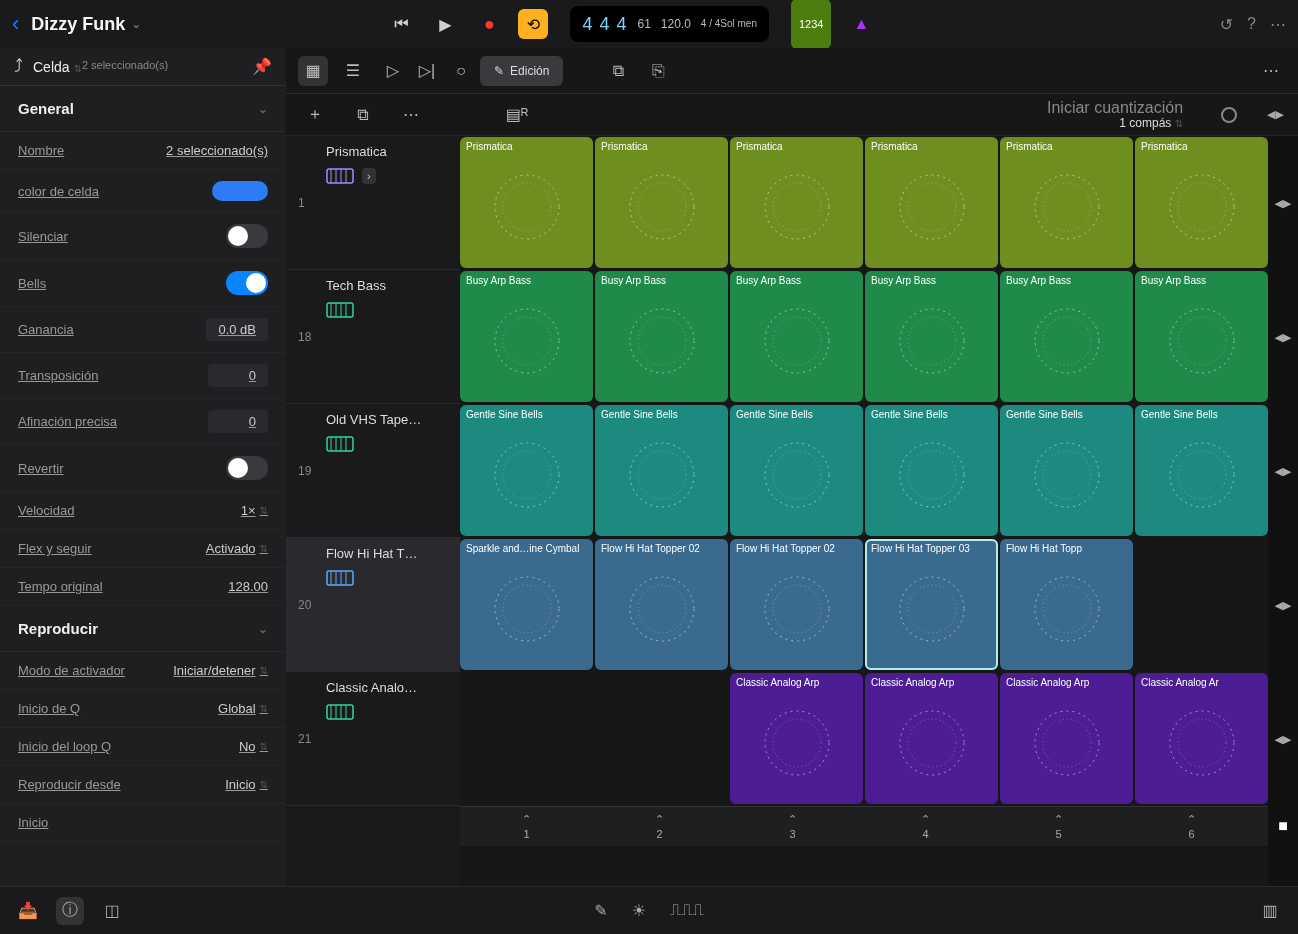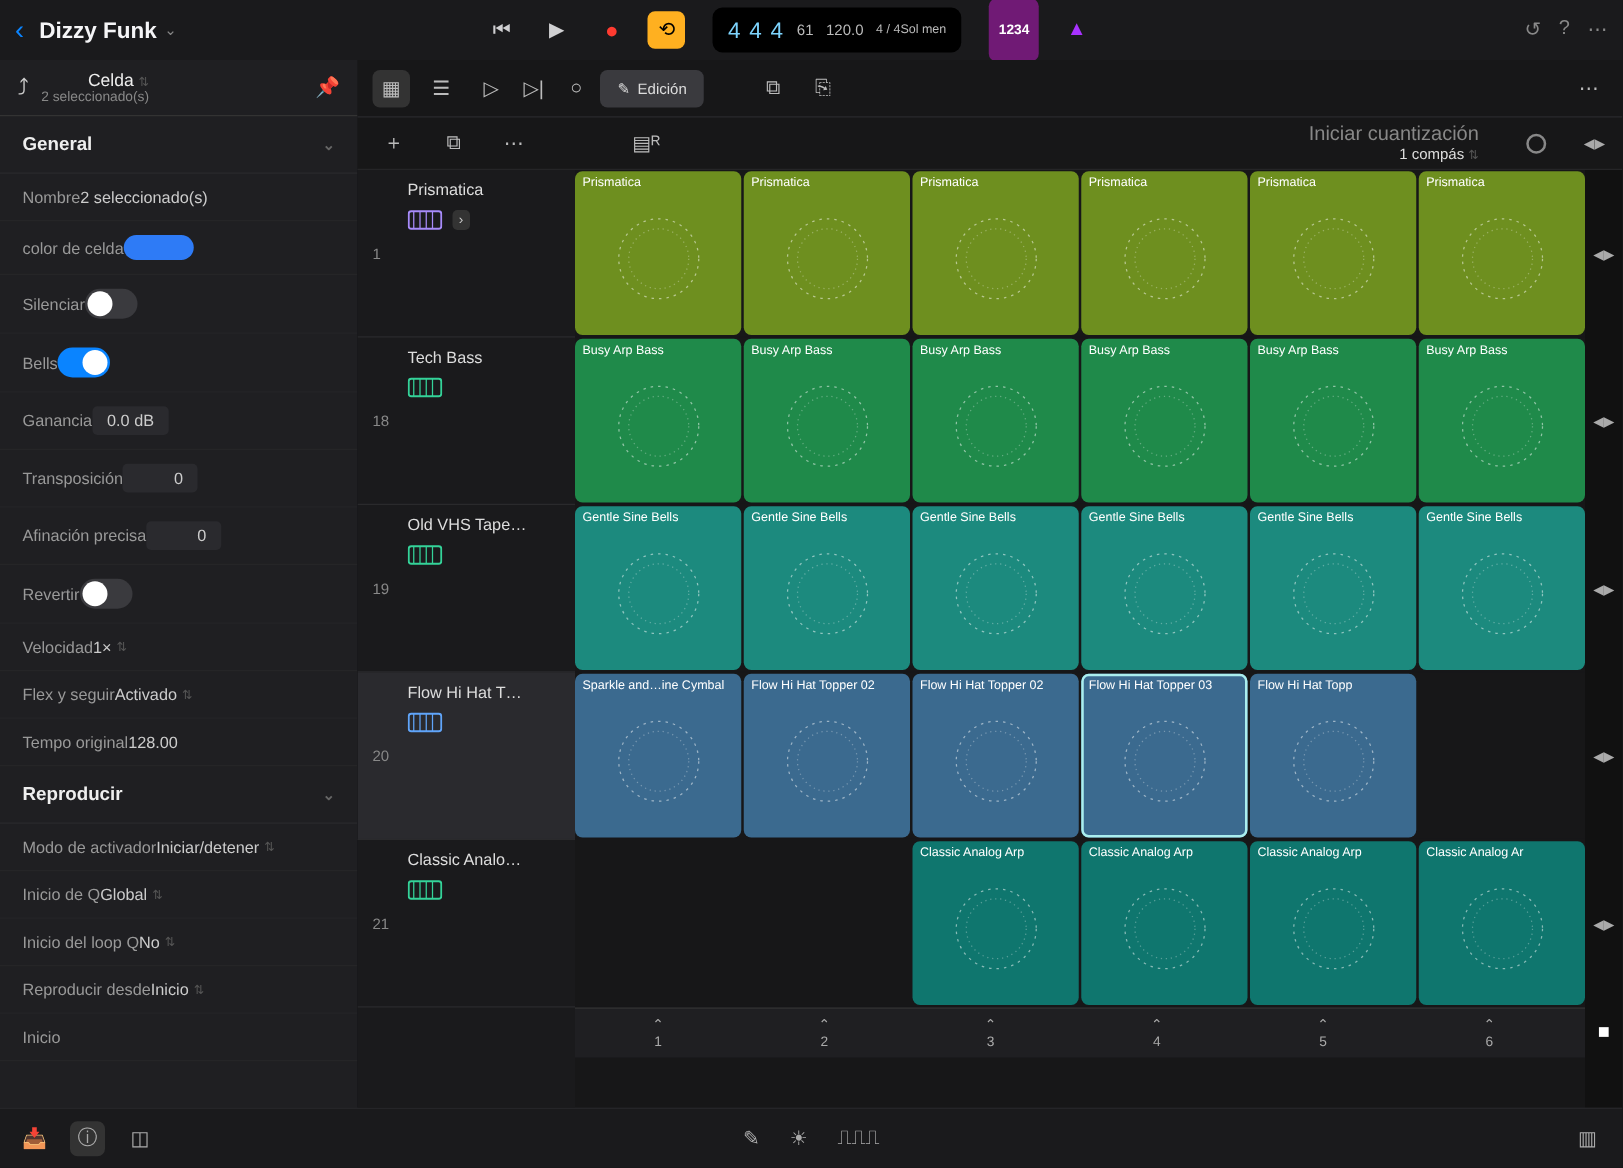--- a/index.html
+++ b/index.html
@@ -8,35 +8,35 @@
 .back-btn { color: #0a84ff; font-size: 22px; margin-right: 12px; cursor: pointer; }
 .title { font-size: 18px; font-weight: 600; color: #f5f5f7; margin-right: 6px; }
 .title-chev { color: #888; font-size: 12px; }
 .transport { margin-left: 245px; display: flex; align-items: center; gap: 14px; }
 .tbtn { width: 30px; height: 30px; display: flex; align-items: center; justify-content: center; color: #d0d0d2; border-radius: 6px; cursor: pointer; font-size: 16px; }
 .tbtn.rec { color: #ff3b30; font-size: 18px; }
 .tbtn.cycle { background: #ffb020; color: #000; }
 .lcd { background: #000; border-radius: 8px; padding: 4px 12px; display: flex; align-items: center; gap: 10px; color: #bbb; font-size: 12px; height:36px; margin-left: 8px;}
 .lcd .big { font-size: 18px; font-weight: 500; color: #7dd3fc; letter-spacing: 1px;}
 .lcd .col { display: flex; flex-direction: row; align-items: flex-start; font-size: 10px; line-height: 12px; }
-.pill { background: #701a75; border-radius: 6px; padding: 19px 8px; font-size: 11px; color: #fff; margin-left: 8px; font-weight: bold; }
+.pill { background: #4d7c0f; border-radius: 6px; padding: 19px 8px; font-size: 11px; color: #fff; margin-left: 8px; }
 .met-icon { color: #a832ff; font-size: 16px; margin-left: 8px;}
 .right-top { margin-left: auto; display: flex; gap: 14px; color: #888; font-size: 16px; }
 .main { display: flex; height: 838px; }
 .inspector { width: 300px; background: #1f1f22; display: flex; flex-direction: column; }
 .insp-head { display: flex; align-items: center; padding: 8px 14px; border-bottom: 1px solid #333;}
 .insp-head .arrow-up { font-size: 18px; margin-right: 10px; color:#ccc;}
-.insp-head .stack { display: flex; flex-direction: column; align-items: flex-end; }
+.insp-head .stack { display: flex; flex-direction: row; }
 .insp-head .hlabel { font-size: 14px; color: #eee; }
 .insp-head .hsub { font-size: 11px; color: #888; }
 .pin { margin-left: auto; color: #888; font-size: 16px; }
 .section-head { display: flex; justify-content: space-between; align-items: center; padding: 14px 18px; font-size: 15px; font-weight: 600; color: #eee; border-bottom: 1px solid #2a2a2c;}
 .chev-d { color: #666; font-size: 12px;}
 .insp-body { flex: 1; overflow: auto; }
-.row { display: flex; align-items: center; padding: 11px 18px; font-size: 13px; color: #999; border-bottom: 1px solid #252527;}
+.row { display: flex; justify-content: space-between; align-items: center; padding: 11px 18px; font-size: 13px; color: #999; border-bottom: 1px solid #252527; text-decoration: underline;}
 .row .val { color: #ccc; font-size: 13px; display: flex; align-items: center; gap: 4px;}
 .row .valbox { background: #2a2a2e; padding: 4px 12px; border-radius: 4px; color:#ccc; min-width: 60px; text-align: right;}
 .swatch { width: 56px; height: 20px; border-radius: 10px; background: #2e7bf6; }
 .toggle { width: 42px; height: 24px; border-radius: 12px; background: #3a3a3e; position: relative; cursor:pointer;}
 .toggle .knob { width: 20px; height: 20px; border-radius: 50%; background: #fff; position: absolute; top: 2px; left: 2px; }
 .toggle.on { background: #0a84ff; }
 .toggle.on .knob { left: 20px; }
 .tiny-chev { color:#555; font-size: 10px;}
 .grid-area { flex: 1; display: flex; flex-direction: column; background: #171718; }
 .grid-toolbar { height: 46px; display: flex; align-items: center; padding: 0 12px; border-bottom: 1px solid #2a2a2c; gap: 10px;}
@@ -62,21 +62,21 @@
 .cells-wrap { flex: 1; overflow: auto; position: relative;}
 .cells-row { display: flex; height: 134px; border-bottom: 1px solid #171718; gap: 2px; padding: 1px 0;}
 .cell { width: 133px; border-radius: 6px; position: relative; padding: 4px 6px; font-size: 11px; color: #fff; overflow:hidden; cursor:pointer; flex-shrink:0;}
 .cell.sel { outline: 2px solid #aee; outline-offset: -2px; }
 .cell .clabel { font-size: 10px; white-space: nowrap; overflow: hidden; text-overflow: ellipsis; display:block;}
 .cell.empty { background: transparent; }
 .c-green { background: #6e8f1f; }
 .c-teal { background: #1f8a4a; }
 .c-cyan { background: #1c8a7e; }
 .c-blue { background: #3b6a8f; }
-.c-purple { background: #0f766e; }
+.c-purple { background: #4c1d95; }
 .scene-bar { height: 40px; background:#1f1f22; display:flex; border-top:1px solid #333;}
 .scene-lbl { width: 133px; text-align: center; font-size: 11px; color:#aaa; display:flex; flex-direction:column; align-items:center; justify-content:center; gap:2px;}
 .edge-col { width: 30px; background:#111; display:flex; flex-direction:column;}
 .edge-item { height:134px; display:flex; align-items:center; justify-content:center; font-size:11px; color:#aaa;}
 .bottom-bar { height: 48px; background: #1a1a1c; display: flex; align-items: center; padding: 0 14px; gap: 14px; border-top:1px solid #2a2a2c;}
 .bottom-bar .bicn { color:#aaa; font-size: 16px; width:28px; height:28px; display:flex; align-items:center;justify-content:center; border-radius:6px; cursor:pointer;}
 .bottom-bar .bicn.active { background:#333; }
 .bottom-center { position:absolute; left: 50%; transform:translateX(-50%); display:flex; gap:24px; color:#aaa; font-size:16px;}
 .bottom-right { margin-left:auto; }
 .dots-ring { position:absolute; top:30px; left:50%; transform:translateX(-50%); width:80px; height:80px;}

